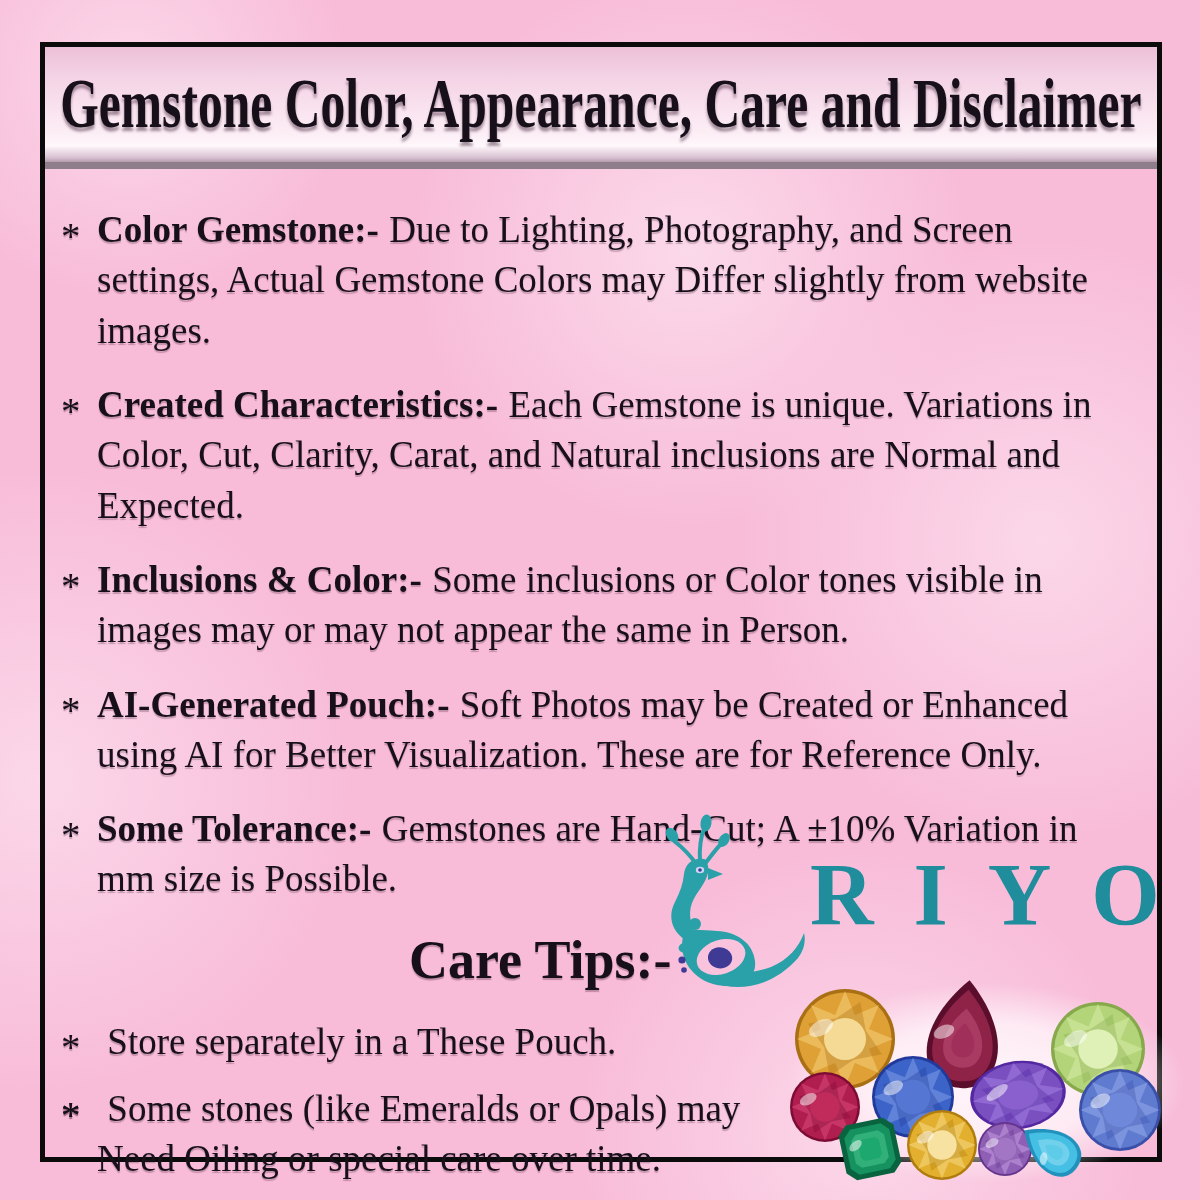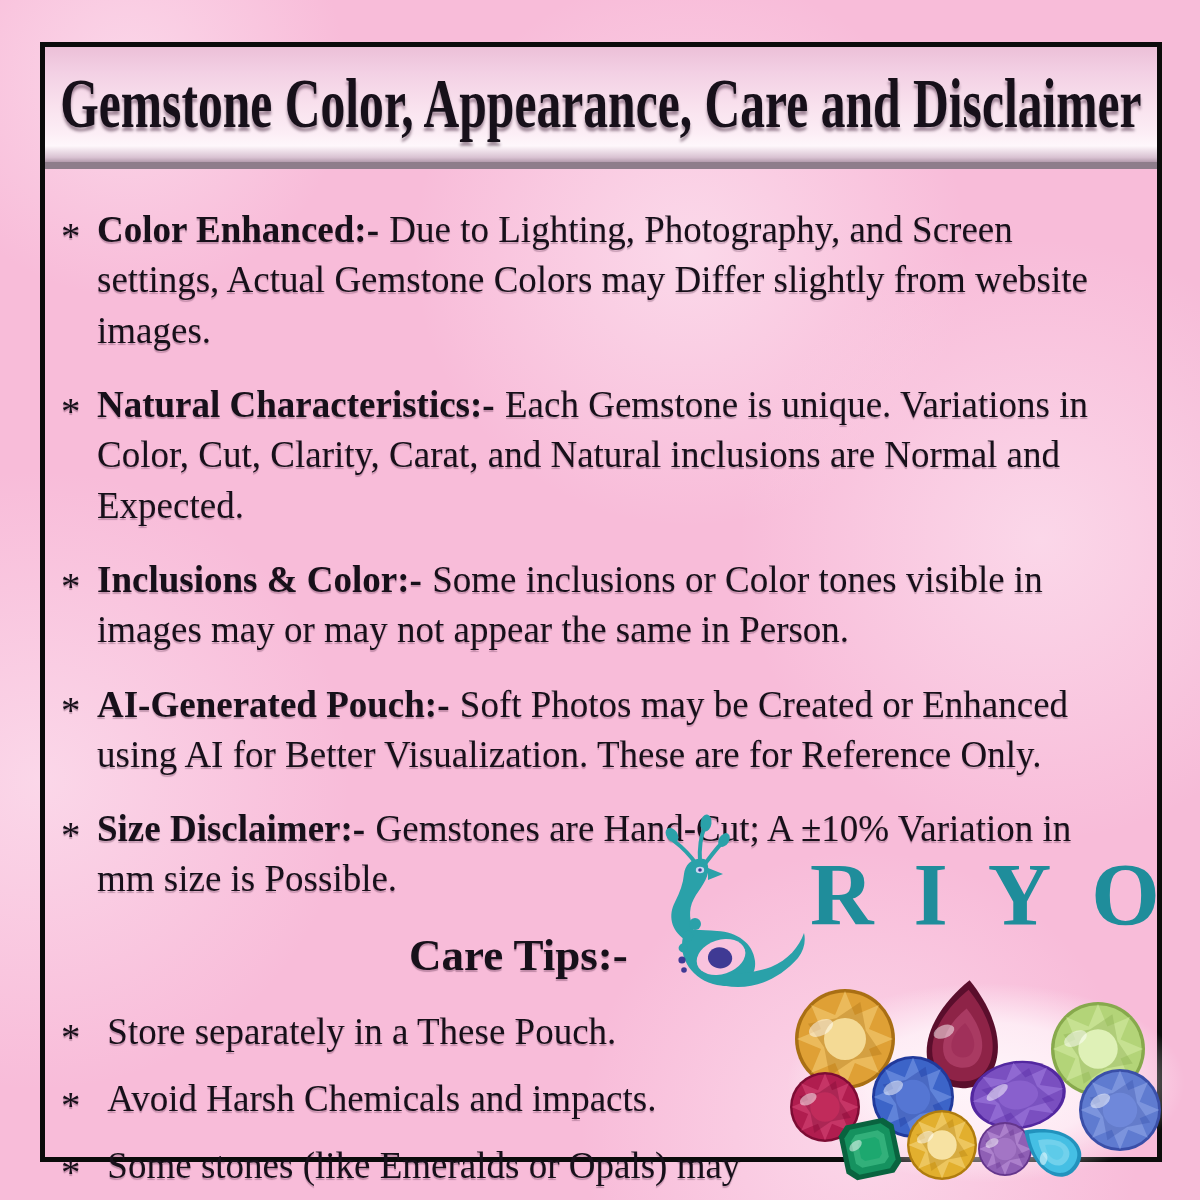--- a/index.html
+++ b/index.html
@@ -54,21 +54,21 @@
   }
   .bullet .star{
     position:absolute;left:4px;top:0.12em;
     font-size:1.05em;
   }
   .bullet .b-label{font-weight:bold;}
   .bullet .b-text{margin-left:.28em;}
 
   .care-heading{
     margin:2px 0 26px 352px;
-    font-size:45px;font-weight:bold;
+    font-size:54px;font-weight:bold;
     text-shadow:0 2px 1px rgba(60,20,50,.3);
   }
   .care-list .bullet{margin-bottom:17px;}
   .care-list .bullet.wrap{max-width:690px;}
 
   .riyo{
     position:absolute;left:765px;top:804px;
     font-size:88px;font-weight:bold;letter-spacing:40px;line-height:1;
     color:var(--brand_teal);white-space:nowrap;
   }
@@ -85,44 +85,44 @@
 <div class="canvas">
   <div class="frame">
 
     <div class="banner">
       <h1>Gemstone Color, Appearance, Care and Disclaimer</h1>
     </div>
 
     <div class="content">
       <div id="disclaimer-list">
           <div class="bullet">
-    <span class="star">*</span><span class="b-label">Color Enhanced:-</span><span class="b-text">Due to Lighting, Photography, and Screen settings, Actual Gemstone Colors may Differ slightly from website images.</span>
-  </div>
-          <div class="bullet">
-    <span class="star">*</span><span class="b-label">Natural Characteristics:-</span><span class="b-text">Each Gemstone is unique. Variations in Color, Cut, Clarity, Carat, and Natural inclusions are Normal and Expected.</span>
+    <span class="star">*</span><span class="b-label">Color Gemstone:-</span><span class="b-text">Due to Lighting, Photography, and Screen settings, Actual Gemstone Colors may Differ slightly from website images.</span>
+  </div>
+          <div class="bullet">
+    <span class="star">*</span><span class="b-label">Created Characteristics:-</span><span class="b-text">Each Gemstone is unique. Variations in Color, Cut, Clarity, Carat, and Natural inclusions are Normal and Expected.</span>
   </div>
           <div class="bullet">
     <span class="star">*</span><span class="b-label">Inclusions &amp; Color:-</span><span class="b-text">Some inclusions or Color tones visible in images may or may not appear the same in Person.</span>
   </div>
           <div class="bullet">
     <span class="star">*</span><span class="b-label">AI-Generated Pouch:-</span><span class="b-text">Soft Photos may be Created or Enhanced using AI for Better Visualization. These are for Reference Only.</span>
   </div>
           <div class="bullet">
-    <span class="star">*</span><span class="b-label">Size Disclaimer:-</span><span class="b-text">Gemstones are Hand-Cut; A ±10% Variation in mm size is Possible.</span>
+    <span class="star">*</span><span class="b-label">Some Tolerance:-</span><span class="b-text">Gemstones are Hand-Cut; A ±10% Variation in mm size is Possible.</span>
   </div>
         </div>
 
       <h2 class="care-heading">Care Tips:-</h2>
 
       <div id="care-list" class="care-list">
           <div class="bullet">
     <span class="star">*</span><span class="b-text">Store separately in a These Pouch.</span>
   </div>
           <div class="bullet">
-    <span class="star">*</span><span class="b-text">Avoid Harsh Chemicals and impacts.</span>
+    <span class="star">*</span>
   </div>
           <div class="bullet wrap">
     <span class="star">*</span><span class="b-text">Some stones (like Emeralds or Opals) may Need Oiling or special care over time.</span>
   </div>
         </div>
     </div>
 
     <svg class="peacock" viewBox="0 0 176 188" aria-hidden="true">
       <g fill="none" stroke="var(--peacock_teal)" stroke-width="4" stroke-linecap="round">
         <path d="M46,54 C39,44 31,36 23,30"></path>

